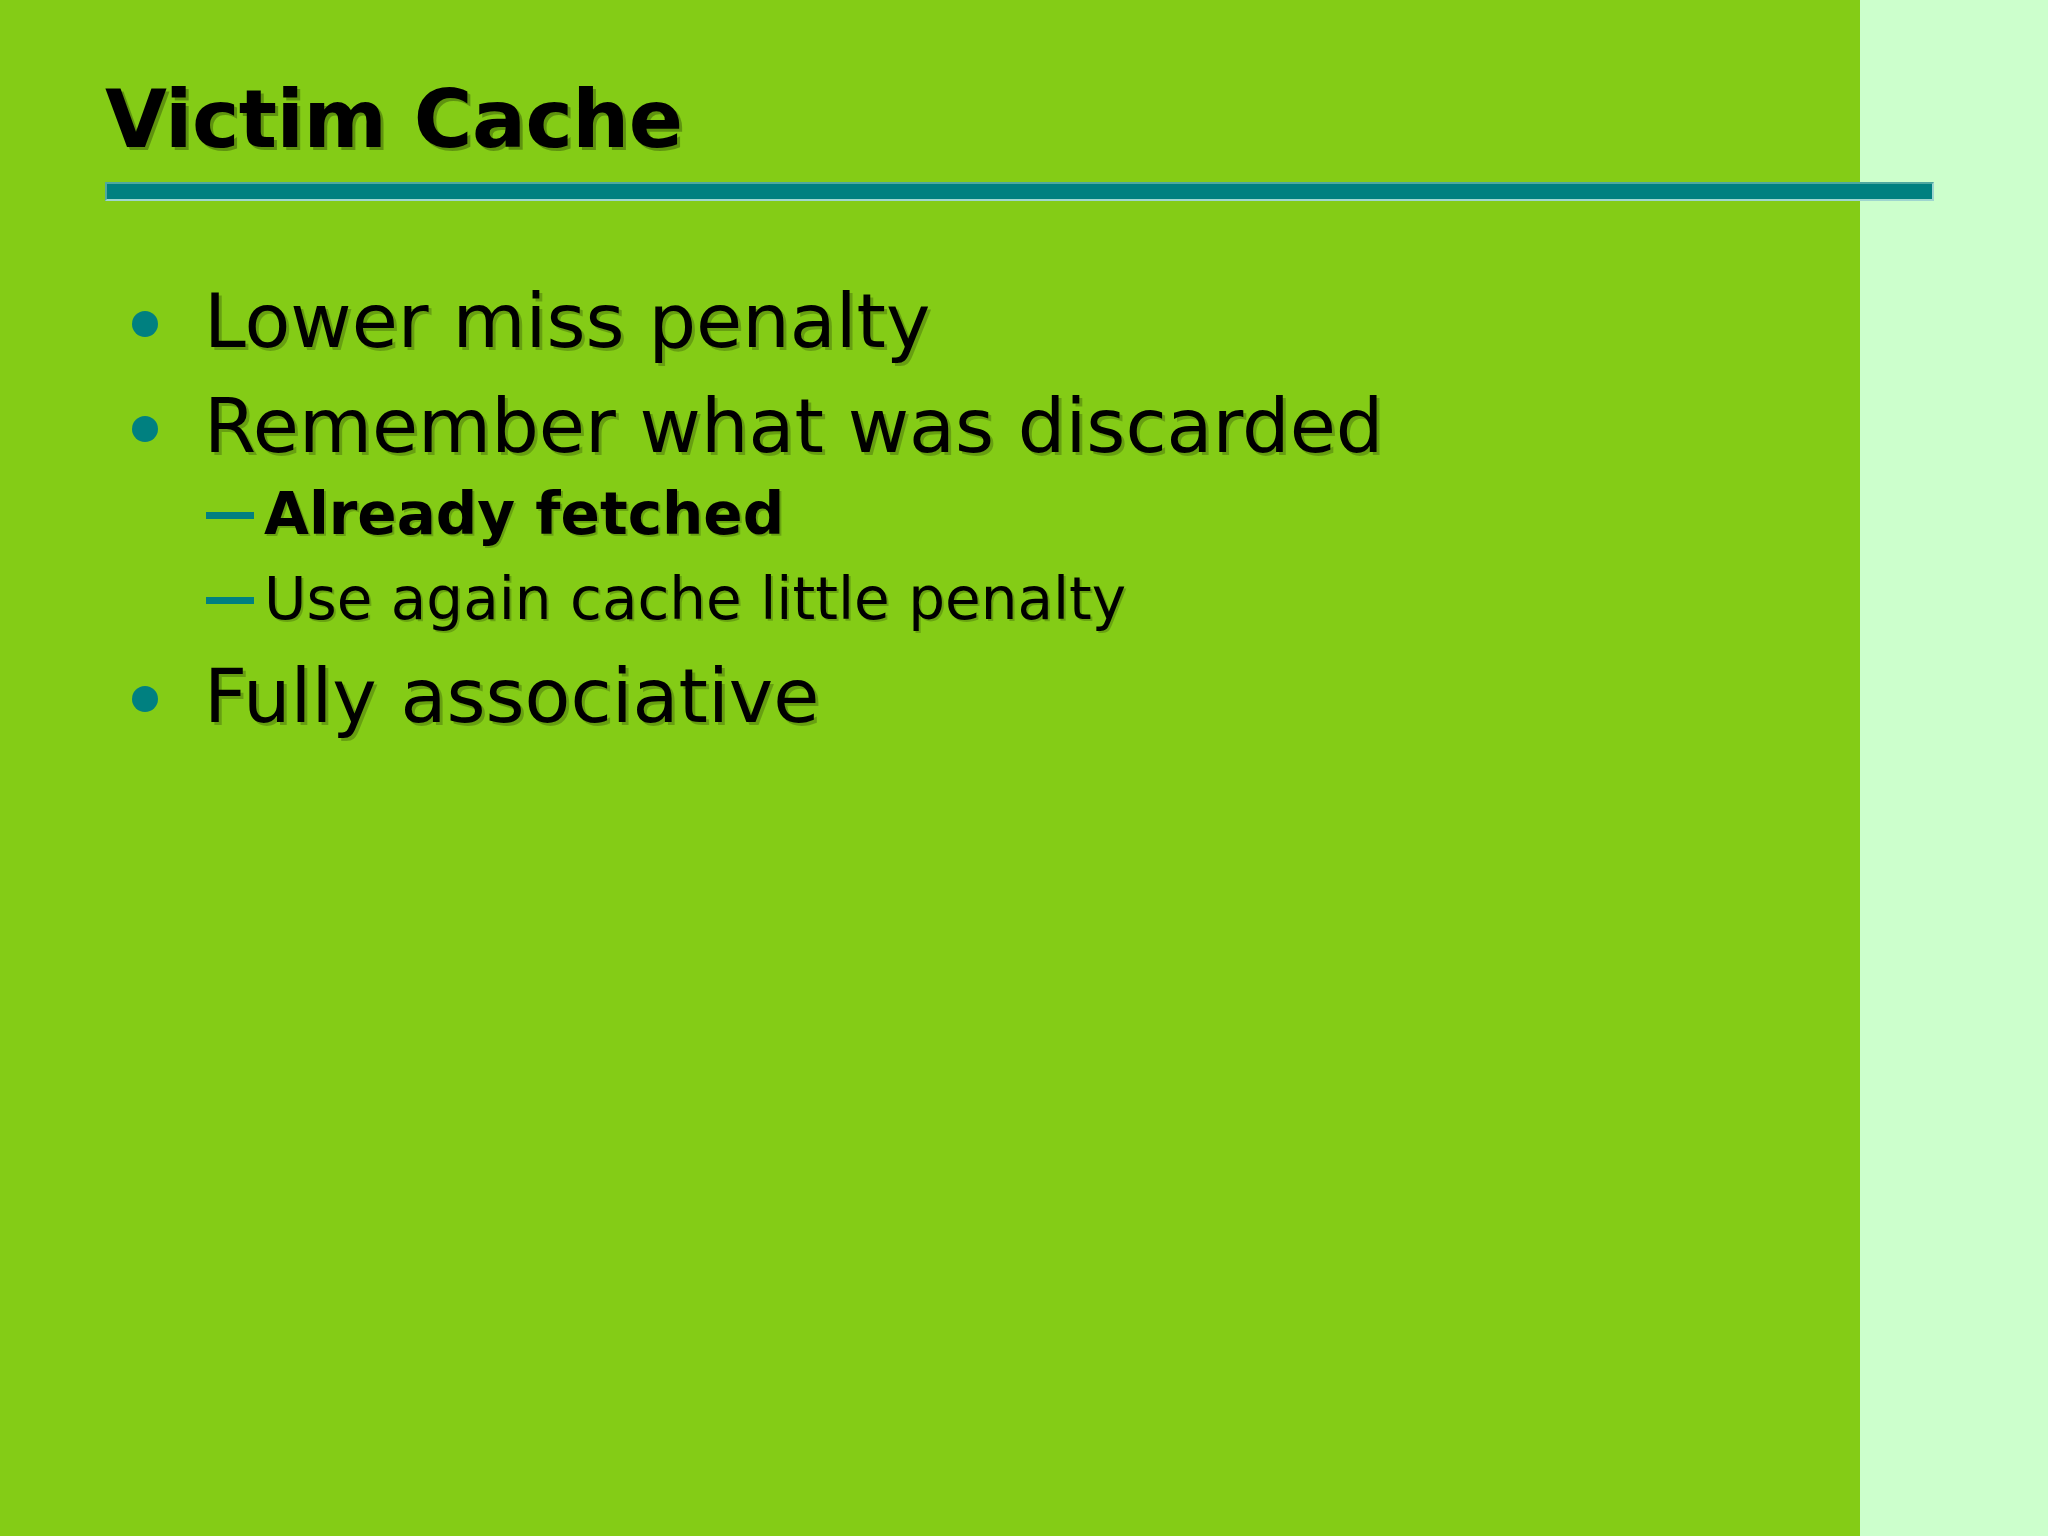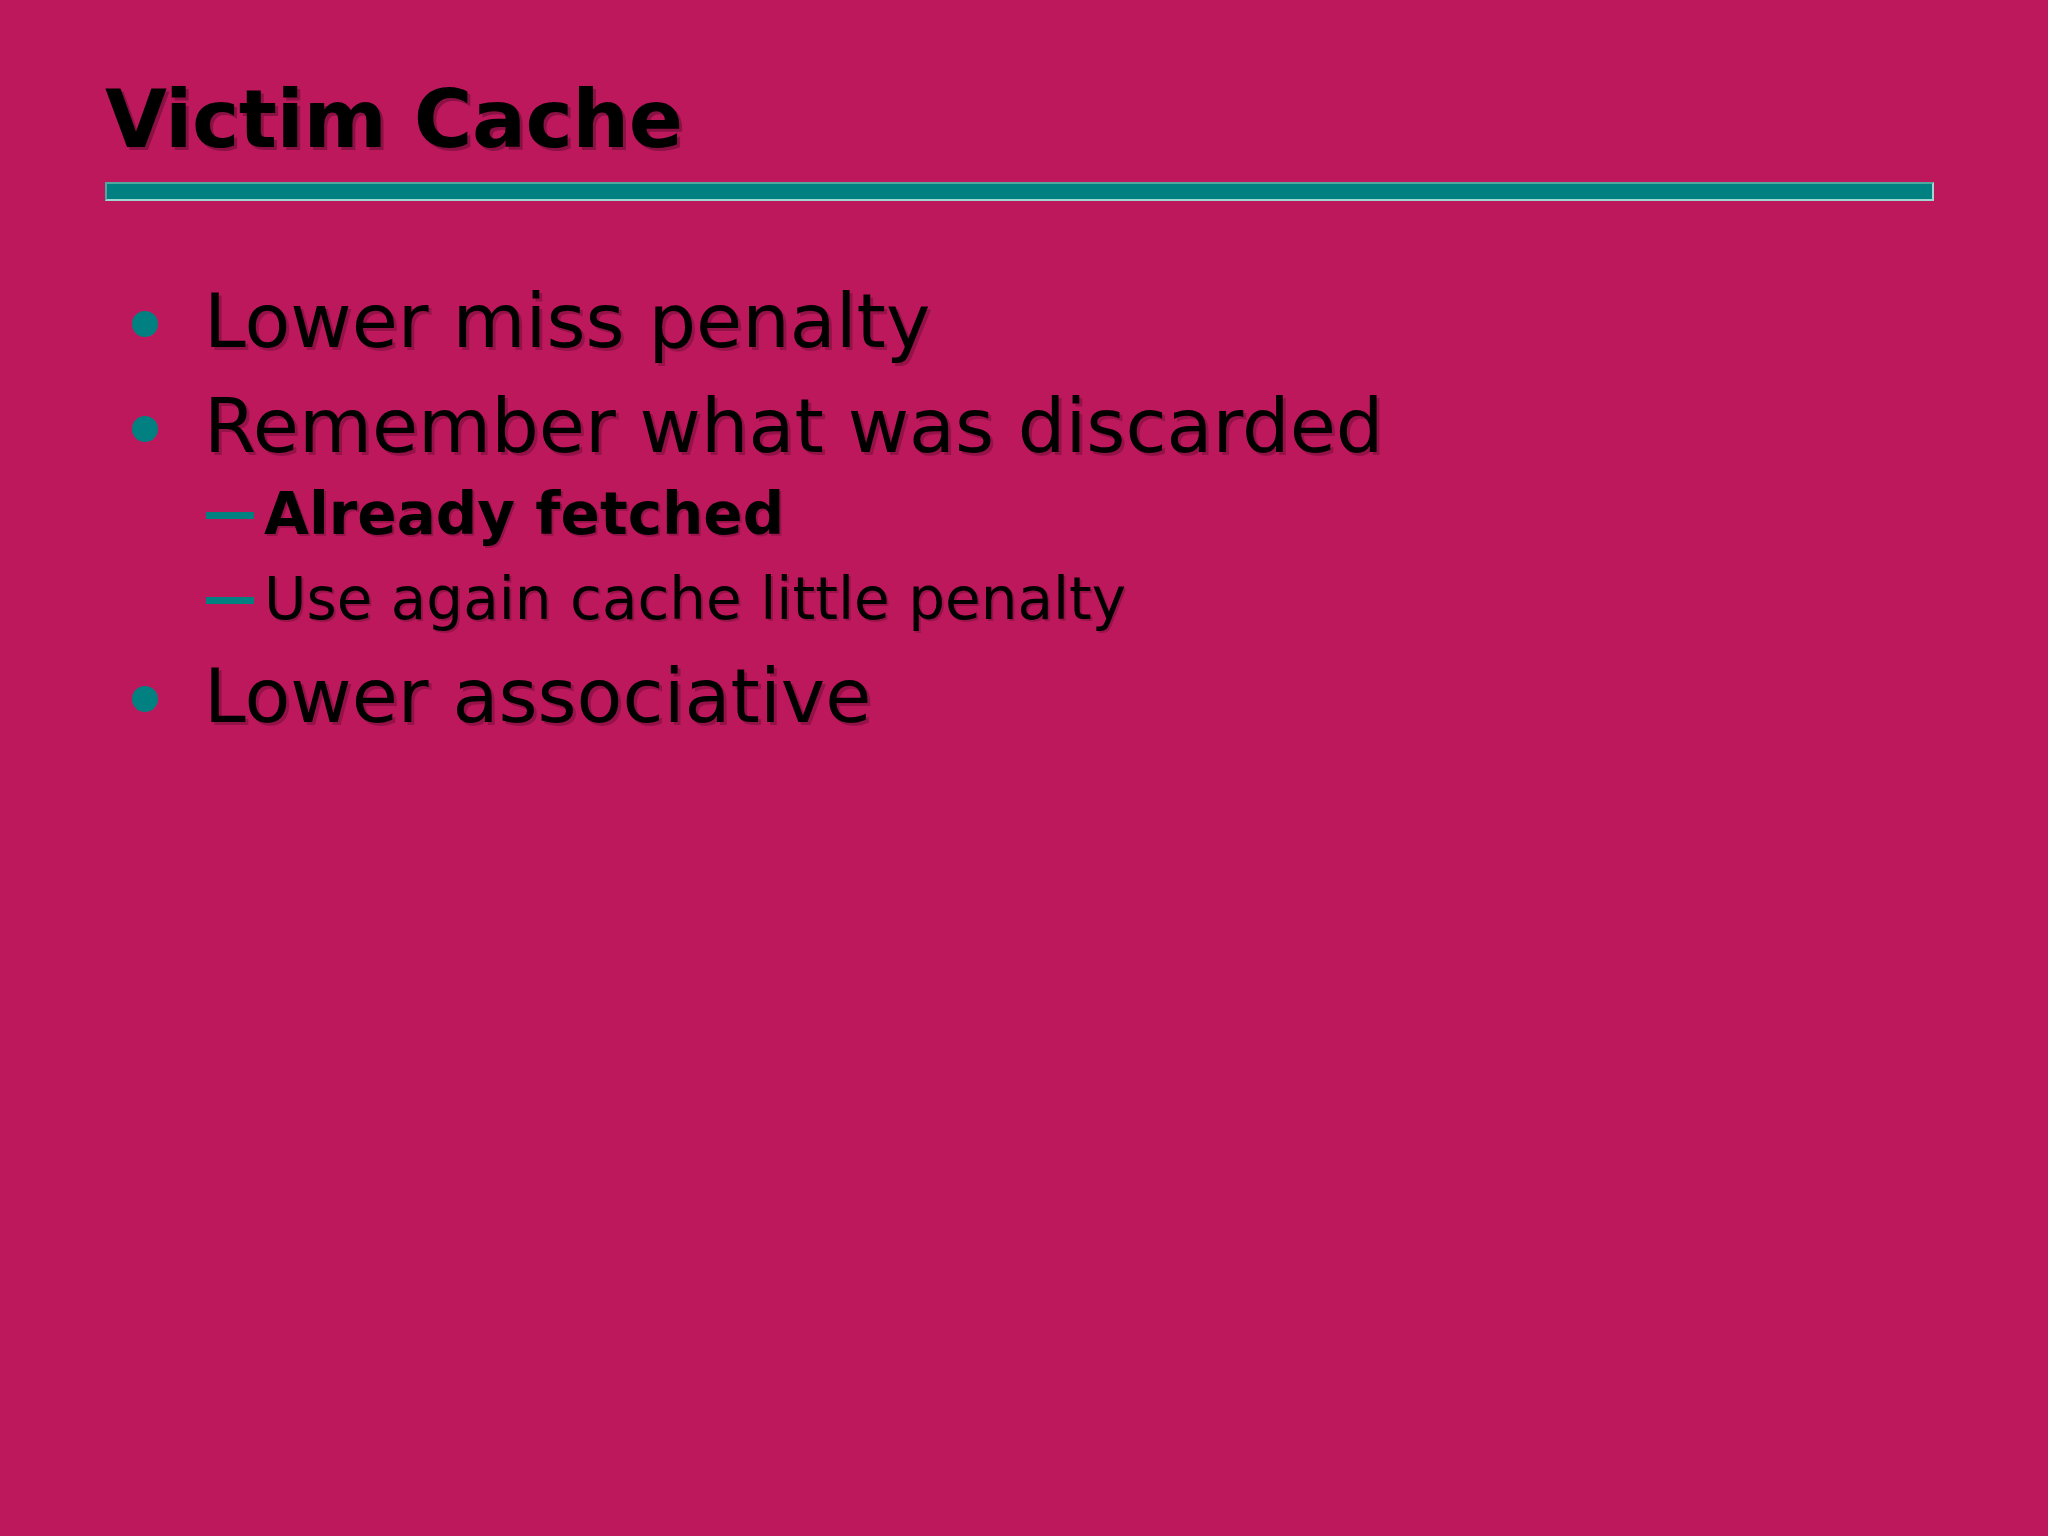--- a/index.html
+++ b/index.html
@@ -9,23 +9,23 @@
   body {
     width: 2048px;
     height: 1536px;
     background: #ccffcc;
     font-family: "DejaVu Sans", sans-serif;
     overflow: hidden;
   }
 
   .slide {
     position: relative;
-    width: 2048px;
+    width: 1860px;
     height: 1536px;
-    background: #be185d;
+    background: #84cc16;
     box-sizing: border-box;
   }
 
   
   .title-block {
     position: absolute;
     left: 105px;
     top: 80px;
     width: 1830px;
   }
@@ -170,20 +170,20 @@
       <span class="marker">
           <span class="dash"></span>
         </span>
       <span class="bullet-text">Use again cache little penalty</span>
     </div>
 
     <div class="bullet-item level-1">
       <span class="marker">
           <span class="dot"></span>
         </span>
-      <span class="bullet-text">Lower associative</span>
+      <span class="bullet-text">Fully associative</span>
     </div>
 
 
 
   </div>
 
 </div>
 
 </body></html>

